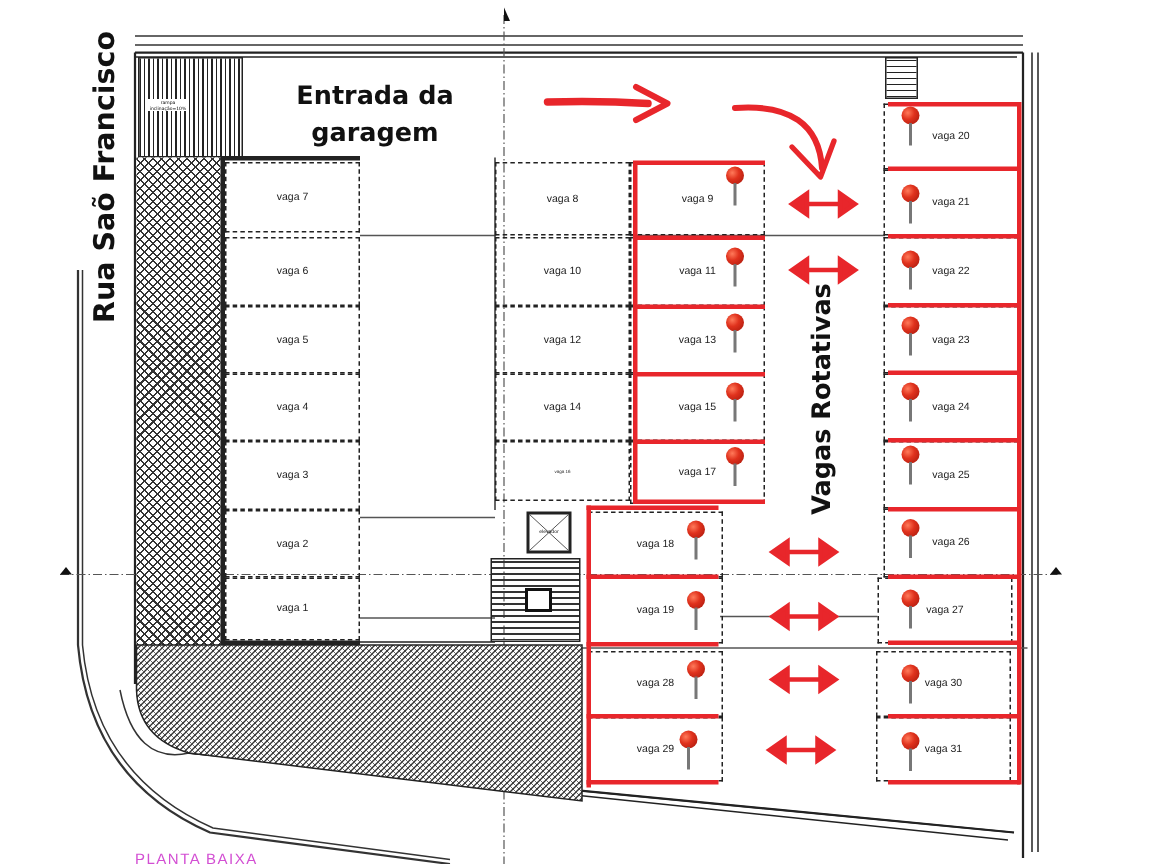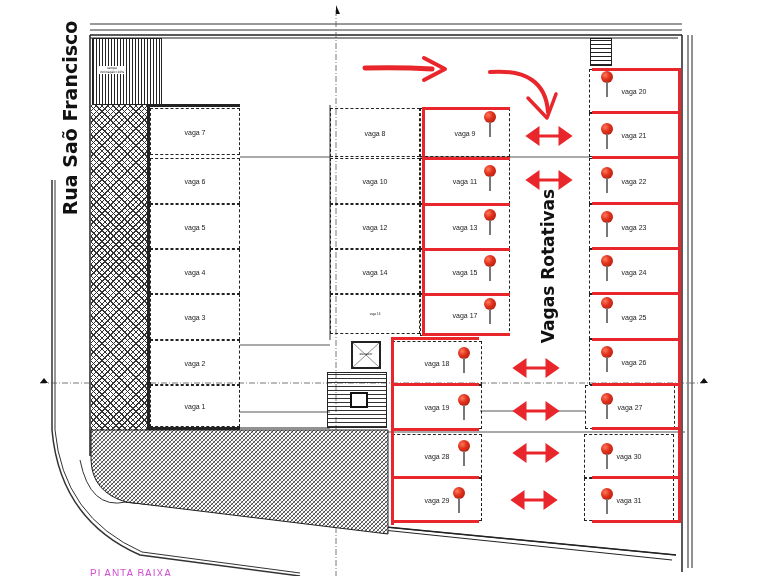--- a/index.html
+++ b/index.html
@@ -328,17 +328,19 @@
       <line x1="519" y1="500" x2="549" y2="500"></line>
         <polygon points="513,500 523,493 523,507"></polygon>
         <polygon points="555,500 545,493 545,507"></polygon>
     </g>
   </g>
 </svg>
 
 <div class="abs bigtext" style="left:70px;top:118px;transform:translate(-50%,-50%) rotate(-90deg);font-size:19px;white-space:nowrap;line-height:20px;">Rua Saõ Francisco</div>
 
 <div class="abs bigtext" style="left:196px;top:52px;width:108px;text-align:center;font-size:17px;line-height:25px;">
+  <div>Entrada da</div>
+  <div>garagem</div>
 </div>
 
 <div class="abs bigtext" style="left:548px;top:266px;transform:translate(-50%,-50%) rotate(-90deg);font-size:17px;white-space:nowrap;line-height:20px;">Vagas Rotativas</div>
 
 <div class="abs" style="left:90px;top:568px;font-size:10px;color:#d34fd3;font-family:'Liberation Sans',sans-serif;letter-spacing:1px;">PLANTA BAIXA</div>
 
 </body></html>

